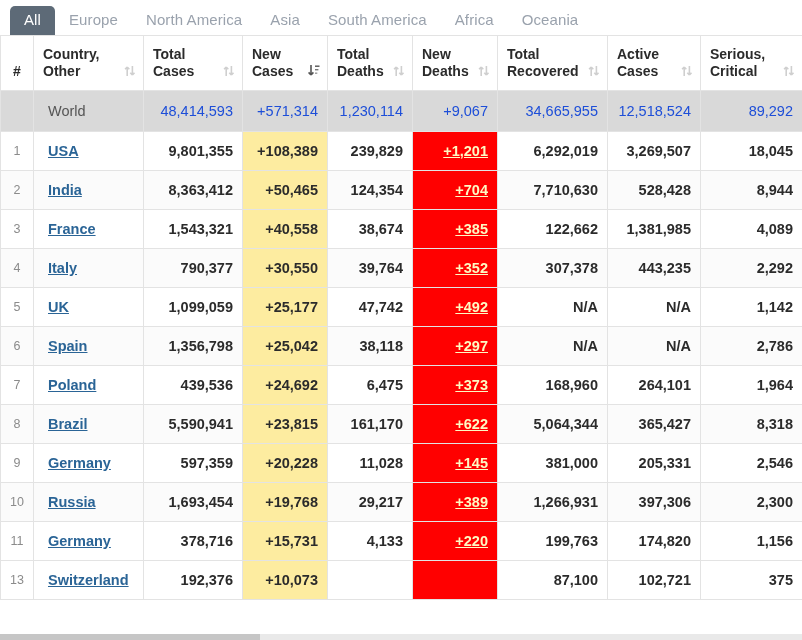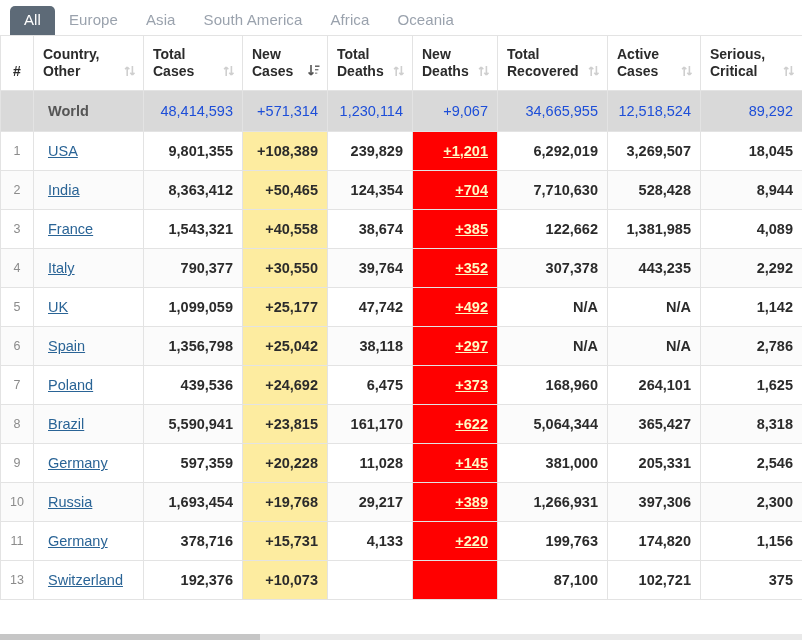--- a/index.html
+++ b/index.html
@@ -118,37 +118,37 @@
     font-size: 12.5px;
     padding: 0 2px;
   }
   td.name {
     text-align: left;
     padding-left: 14px;
   }
   td.name a {
     color: #2a6496;
     text-decoration: underline;
-    font-weight: normal;
+    font-weight: bold;
     font-size: 14.5px;
     cursor: pointer;
     text-align: right;
   }
 
   
   tr.world td {
     background: #d9d9d9 !important;
     color: #1d4ed8;
     font-weight: normal;
     height: 41px;
   }
   tr.world td.name {
     color: #555555;
     padding-left: 14px;
-    font-weight: bold;
+    font-weight: normal;
   }
 
   
   td.hl-newcase { background: #fdeca0 !important; }
   td.hl-newdeath {
     background: #ff0000 !important;
     color: #fef9c3;
     border-left-color: #ff0000;
     border-right-color: #ff0000;
     text-decoration: underline;
@@ -189,20 +189,21 @@
   }
 </style>
 </head>
 <body>
 
 <div id="app">
 
   <div class="tabbar">
       <div class="tab active">All</div>
       <div class="tab">Europe</div>
+      <div class="tab">North America</div>
       <div class="tab">Asia</div>
       <div class="tab">South America</div>
       <div class="tab">Africa</div>
       <div class="tab">Oceania</div>
     </div>
 
   <table class="covid">
     <colgroup>
       <col class="c-rank">
         <col class="c-name">
@@ -413,21 +414,21 @@
         </tr>
         <tr class="row-odd">
           <td class="rank">7</td>
           <td class="name"><a>Poland</a></td>
           <td>439,536</td>
           <td class="hl-newcase">+24,692</td>
           <td>6,475</td>
           <td class="hl-newdeath">+373</td>
           <td>168,960</td>
           <td>264,101</td>
-          <td>1,625</td>
+          <td>1,964</td>
         </tr>
         <tr class="row-even">
           <td class="rank">8</td>
           <td class="name"><a>Brazil</a></td>
           <td>5,590,941</td>
           <td class="hl-newcase">+23,815</td>
           <td>161,170</td>
           <td class="hl-newdeath">+622</td>
           <td>5,064,344</td>
           <td>365,427</td>

